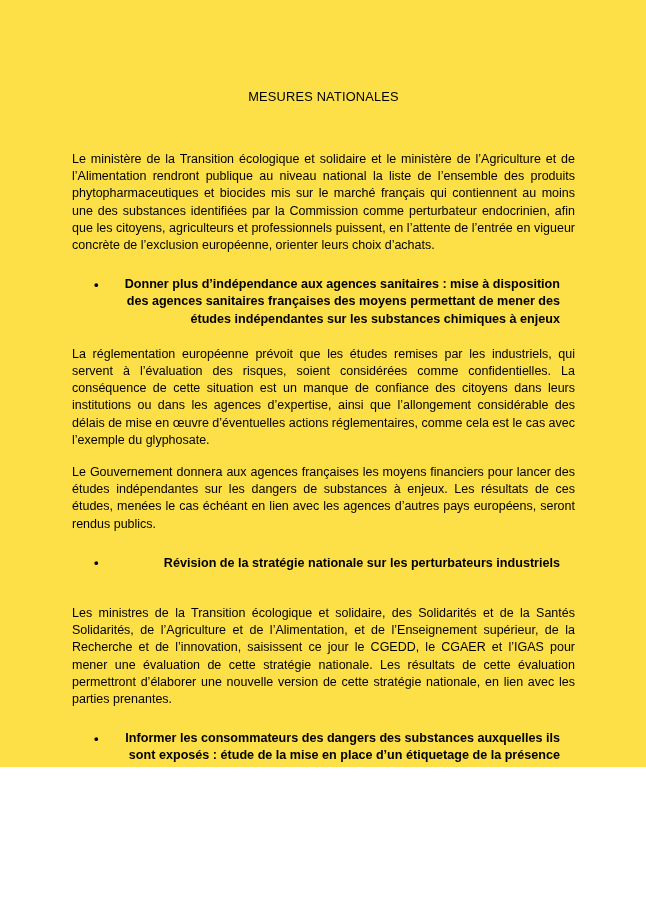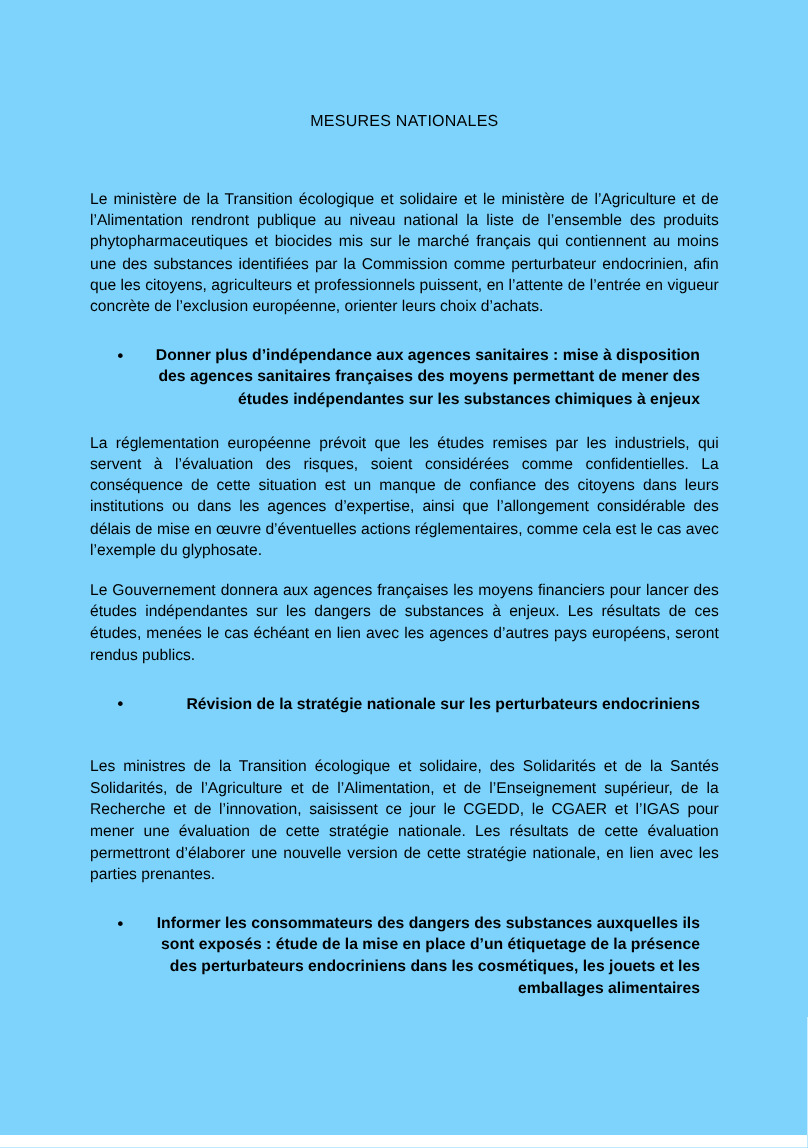--- a/index.html
+++ b/index.html
@@ -8,22 +8,22 @@
     padding: 0;
     background: #ffffff;
   }
   body {
     font-family: "Liberation Sans", sans-serif;
     color: #000000;
   }
   .page {
     position: relative;
     width: 646px;
-    height: 908px;
-    background: #7dd3fc;
+    height: 767px;
+    background: #fde047;
     overflow: hidden;
     box-sizing: border-box;
   }
   .content {
     position: absolute;
     left: 72px;
     top: 0;
     width: 503px;
   }
   .doc-title {
@@ -96,21 +96,21 @@
     <div class="gap-l"></div>
 
     <div class="body-par">La réglementation européenne prévoit que les études remises par les industriels, qui servent à l’évaluation des risques, soient considérées comme confidentielles. La conséquence de cette situation est un manque de confiance des citoyens dans leurs institutions ou dans les agences d’expertise, ainsi que l’allongement considérable des délais de mise en œuvre d’éventuelles actions réglementaires, comme cela est le cas avec l’exemple du glyphosate.</div>
 
     <div class="gap-m"></div>
 
     <div class="body-par">Le Gouvernement donnera aux agences françaises les moyens financiers pour lancer des études indépendantes sur les dangers de substances à enjeux. Les résultats de ces études, menées le cas échéant en lien avec les agences d’autres pays européens, seront rendus publics.</div>
 
     <div class="gap-xl"></div>
 
-    <div class="bullet-item ragged">Révision de la stratégie nationale sur les perturbateurs endocriniens</div>
+    <div class="bullet-item ragged">Révision de la stratégie nationale sur les perturbateurs industriels</div>
 
     <div class="gap-l"></div>
 
 
     <div class="gap-m"></div>
 
     <div class="body-par">Les ministres de la Transition écologique et solidaire, des Solidarités et de la Santés Solidarités, de l’Agriculture et de l’Alimentation, et de l’Enseignement supérieur, de la Recherche et de l’innovation, saisissent ce jour le CGEDD, le CGAER et l’IGAS pour mener une évaluation de cette stratégie nationale. Les résultats de cette évaluation permettront d’élaborer une nouvelle version de cette stratégie nationale, en lien avec les parties prenantes.</div>
 
     <div class="gap-xl"></div>
 

